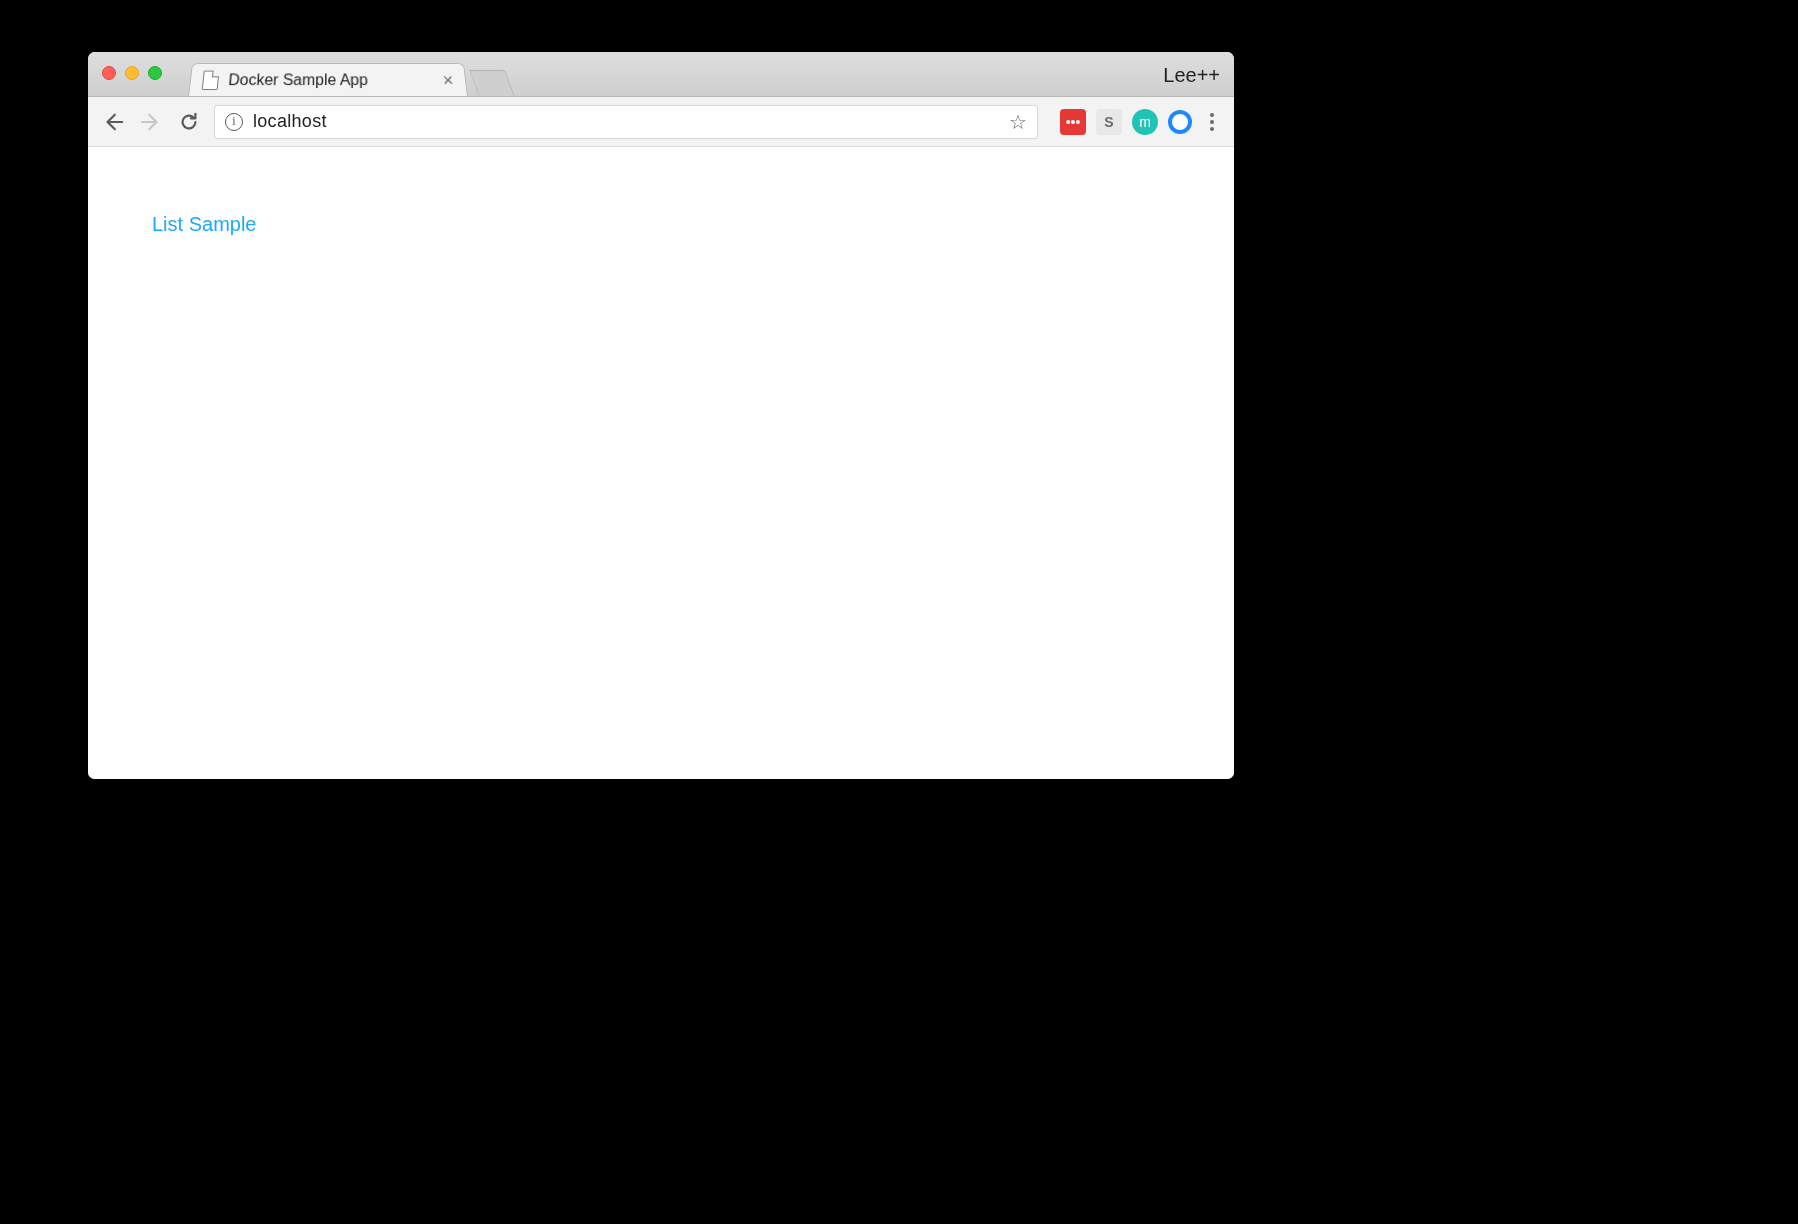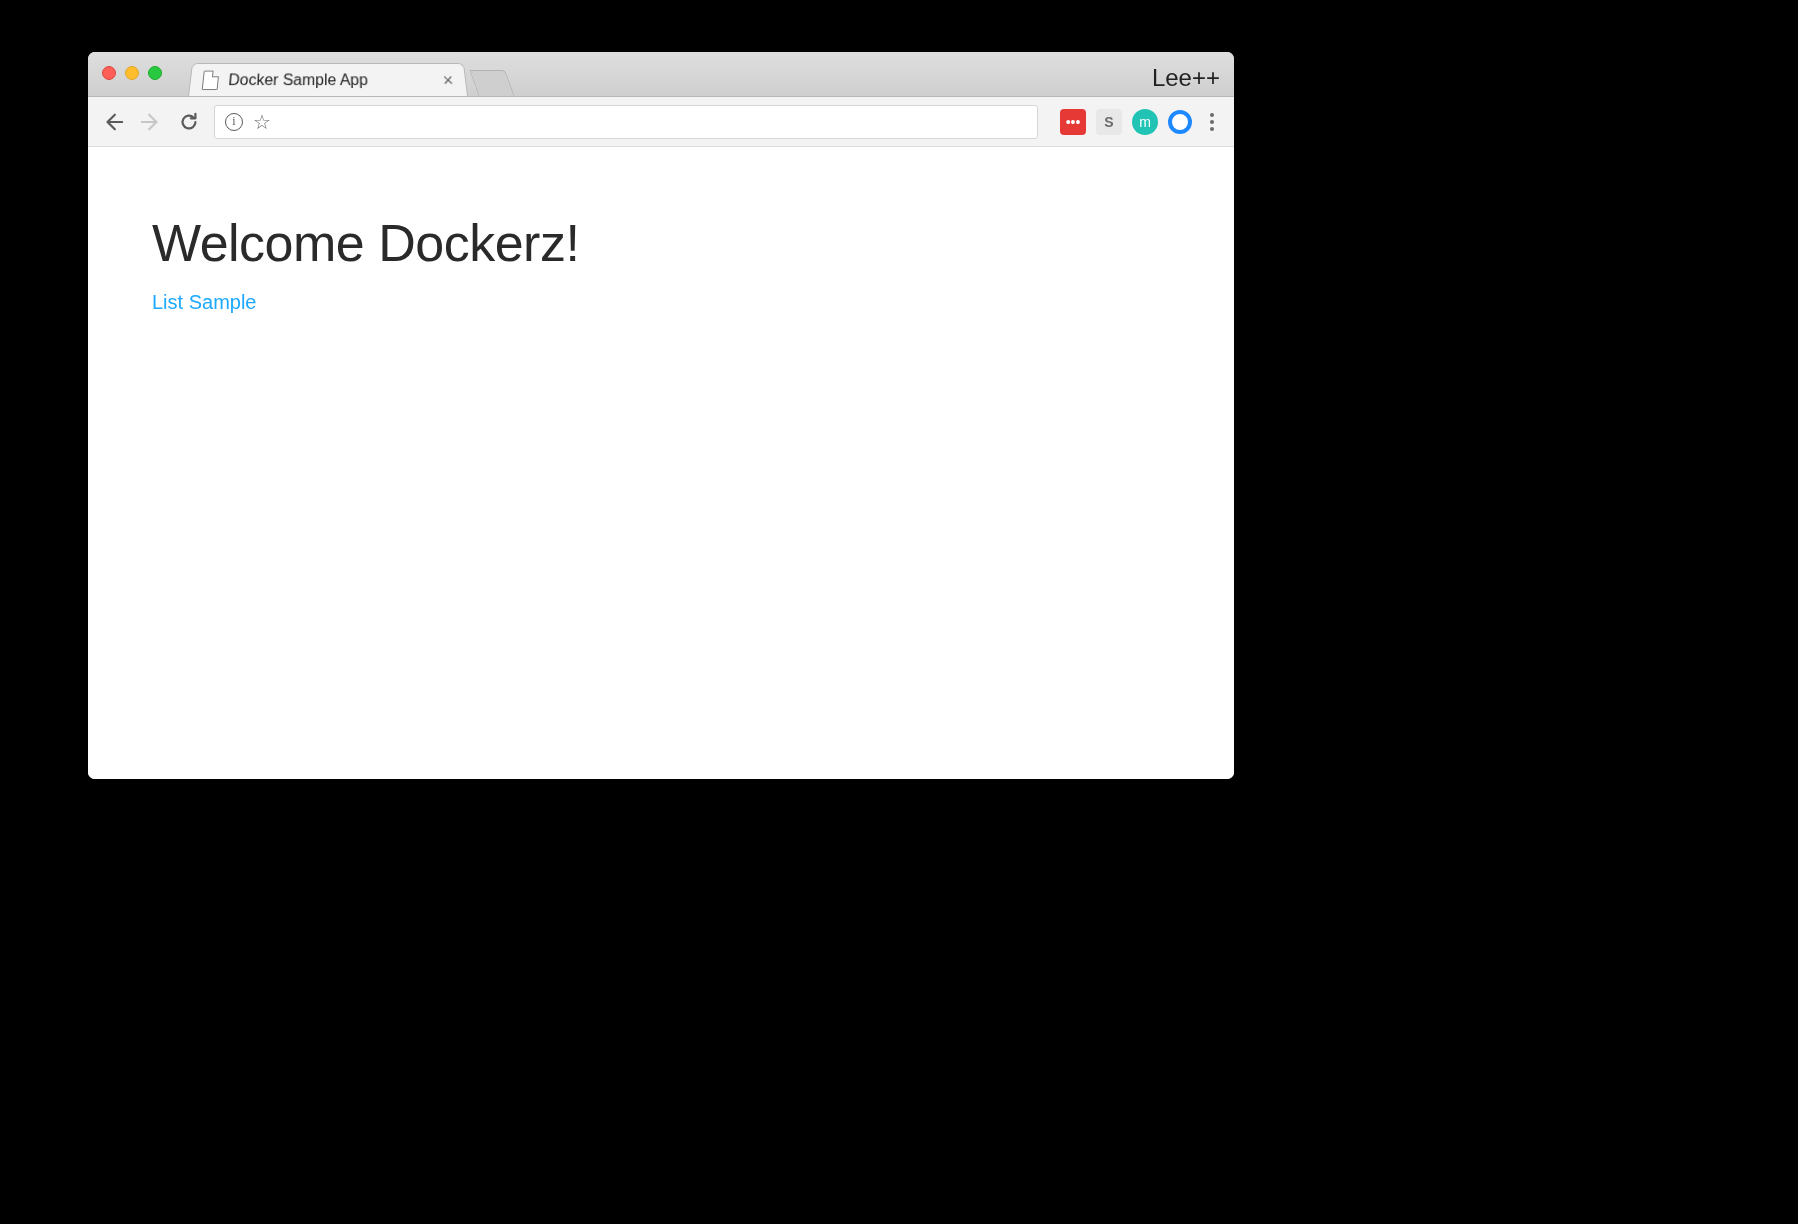--- a/index.html
+++ b/index.html
@@ -50,21 +50,21 @@
     width: 14px; height: 14px; border-radius: 50%;
   }
   .tl.red    { background:#ff5f57; border:1px solid #e24640; }
   .tl.yellow { background:#ffbd2e; border:1px solid #e1a62c; }
   .tl.green  { background:#28c940; border:1px solid #1dad2b; }
 
   .profile-name {
     position: absolute;
     right: 14px;
     top: 12px;
-    font-size: 24px;
+    font-size: 20px;
     color: #222;
   }
 
   .tabstrip {
     margin-left: 100px;
     display: flex;
     align-items: flex-end;
     height: 100%;
   }
   .tab {
@@ -238,35 +238,35 @@
       </div>
       <div class="nav-btn">
         <svg class="arrow" viewBox="0 0 24 24">
           <path d="M19 12a7 7 0 1 1-2.05-4.95" stroke="#5a5a5a" stroke-width="2.4" fill="none" stroke-linecap="round"></path>
           <path d="M19 3 L19 8 L14 8" stroke="#5a5a5a" stroke-width="2.4" fill="none" stroke-linecap="round" stroke-linejoin="round"></path>
         </svg>
       </div>
 
       <div class="omnibox">
         <span class="info-icon">i</span>
+        <span class="url">localhost</span>
         <span class="star-icon">☆</span>
       </div>
 
       <div class="ext-area">
         <div class="ext red">•••</div>
         <div class="ext gray">S</div>
         <div class="ext teal">m</div>
         <div class="ext bluec"></div>
         <div class="kebab">
           <span></span>
           <span></span>
           <span></span>
         </div>
       </div>
     </div>
 
     <div class="page">
-      <h1>Welcome Dockerz!</h1>
       <a href="#" class="link">List Sample</a>
     </div>
 
   </div>
 </div>
 
 </body></html>

